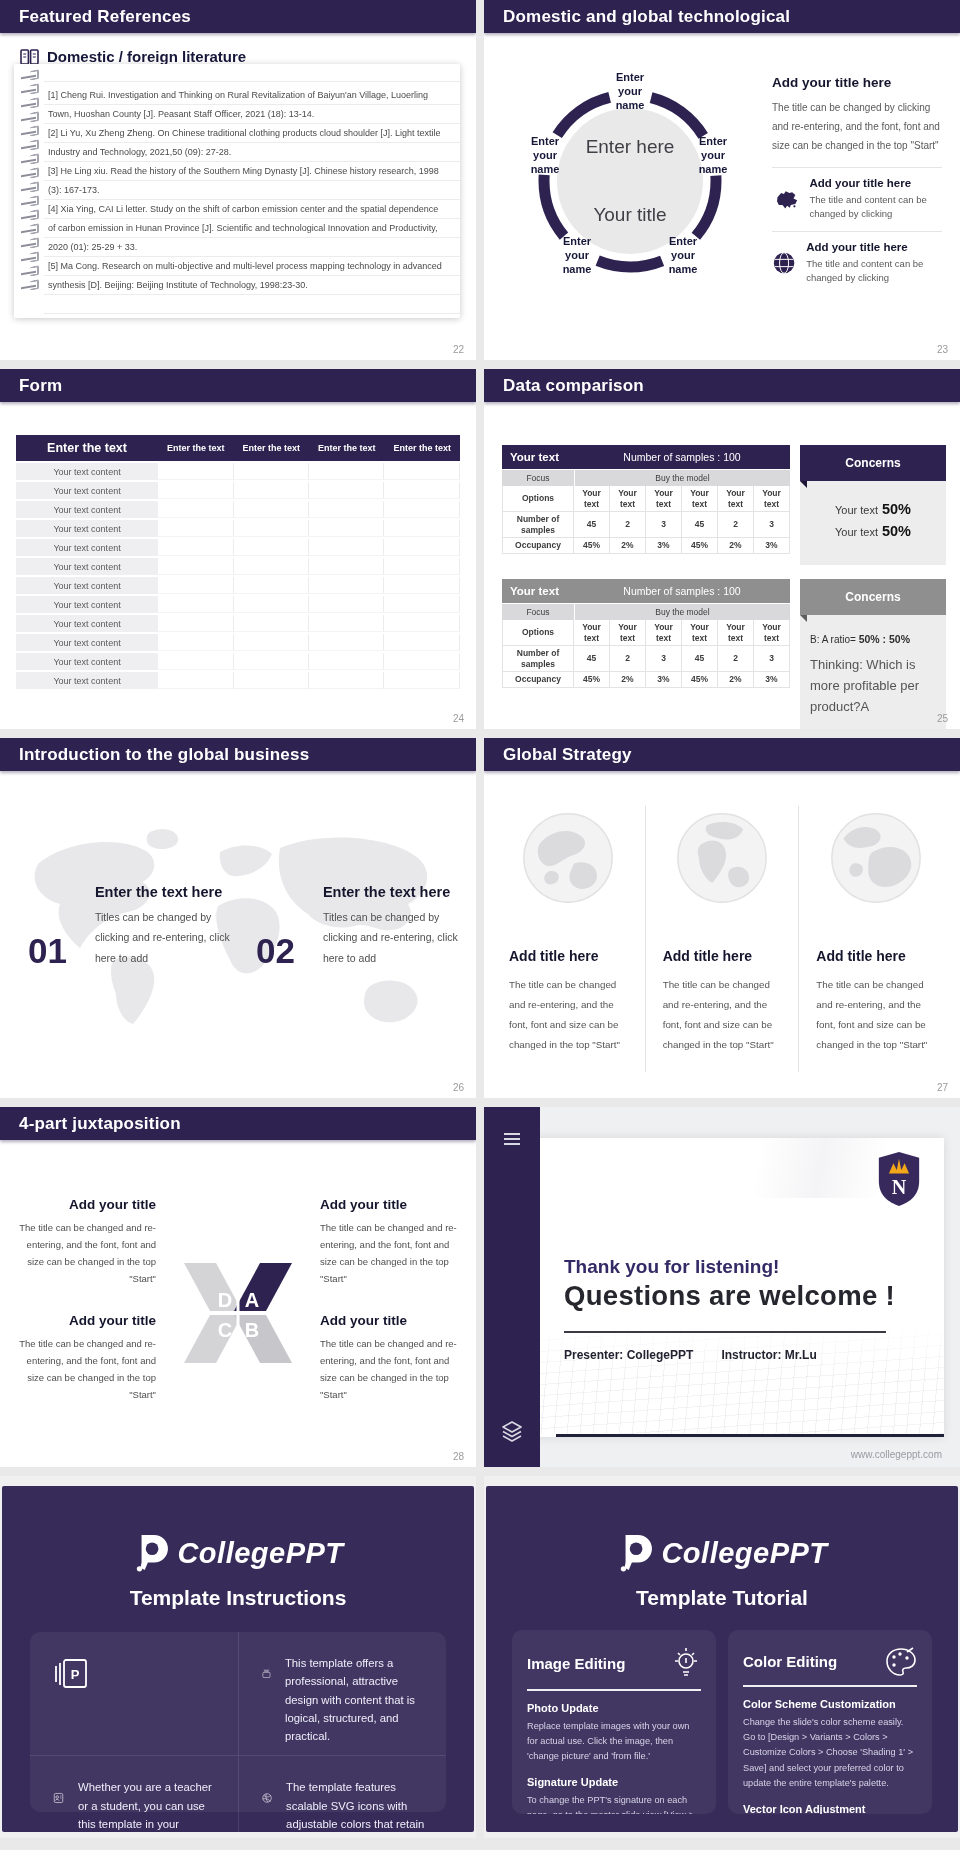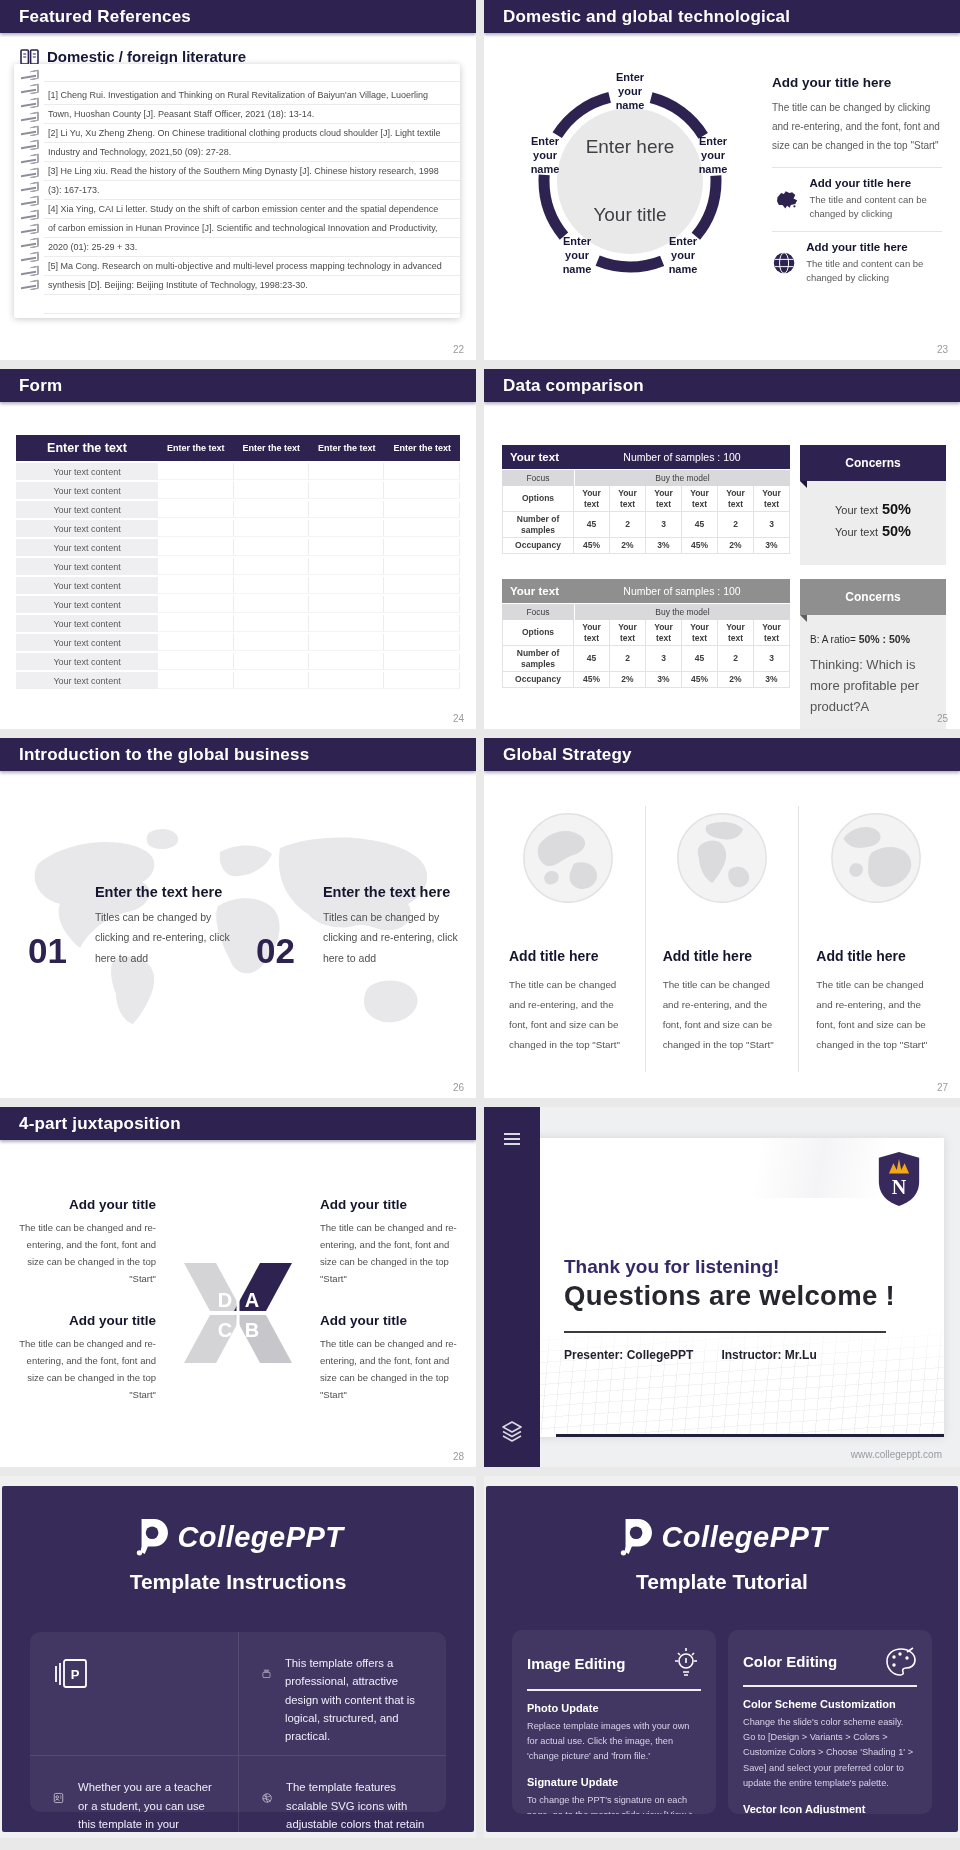--- a/index.html
+++ b/index.html
@@ -118,21 +118,21 @@
     -webkit-mask-image:linear-gradient(to top,#000 55%,transparent); mask-image:linear-gradient(to top,#000 55%,transparent); }
   .shield { position:absolute; right:22px; top:13px; }
   .ty-h1 { position:absolute; left:40px; top:118px; font-size:19px; font-weight:700; color:#332a66; }
   .ty-h2 { position:absolute; left:40px; top:142px; font-size:27.5px; font-weight:700; color:#26262e; letter-spacing:.3px; }
   .ty-rule { position:absolute; left:40px; top:193px; width:322px; height:2px; background:#3a3a45; }
   .ty-pres { position:absolute; left:40px; top:210px; font-size:12px; font-weight:700; color:#222230; display:flex; gap:28px; }
   .ty-site { position:absolute; right:18px; bottom:7px; font-size:10px; color:#9a9aa2; z-index:3; }
 
   
   .panel { position:relative; margin:10px 2px 6px; height:calc(100% - 16px); background:#362b59; border-radius:2px; overflow:hidden; }
-  .brand { display:flex; align-items:center; justify-content:center; gap:9px; padding-top:32px; }
+  .brand { display:flex; align-items:center; justify-content:center; gap:9px; padding-top:48px; }
   .brand-text { color:#fff; font-size:29px; font-weight:700; font-style:italic; letter-spacing:.5px; }
   .panel-title { text-align:center; color:#fff; font-size:21px; font-weight:700; margin-top:14px; }
   .ins-card { position:absolute; left:28px; right:28px; top:146px; bottom:20px; background:rgba(255,255,255,.06); border-radius:10px; display:grid; grid-template-columns:1fr 1fr; grid-template-rows:1fr 1fr; }
   .ins-cell { padding:22px 18px 10px 22px; display:flex; gap:13px; align-items:flex-start; }
   .ins-cell.bl { border-left:1px solid rgba(255,255,255,.10); }
   .ins-cell.bt { border-top:1px solid rgba(255,255,255,.10); }
   .ins-txt { font-size:11.3px; color:#f0eefa; line-height:1.62; }
   .tut-wrap { position:absolute; left:26px; right:26px; top:144px; bottom:18px; display:flex; gap:12px; }
   .tut-card { flex:1; background:rgba(255,255,255,.06); border-radius:10px; padding:16px 15px; overflow:hidden; }
   .tut-head { display:flex; justify-content:space-between; align-items:center; }

